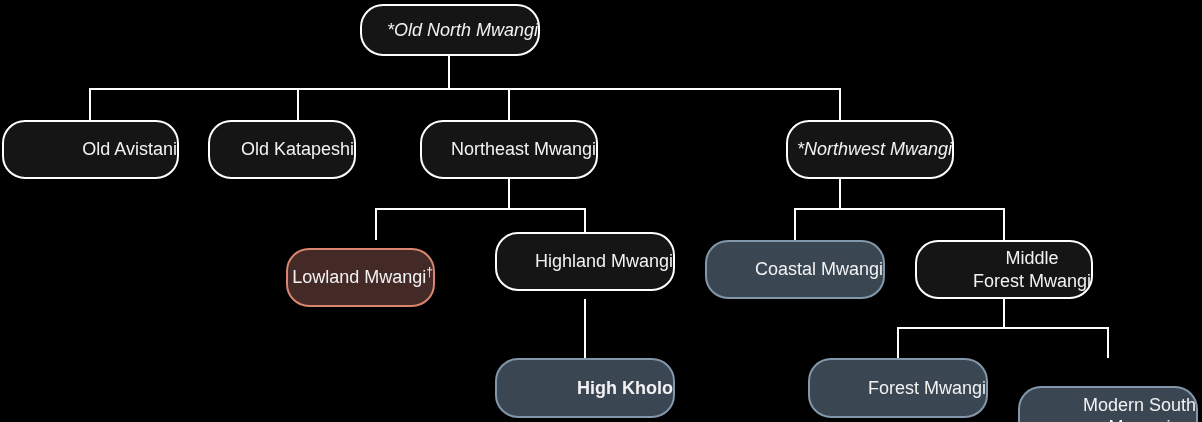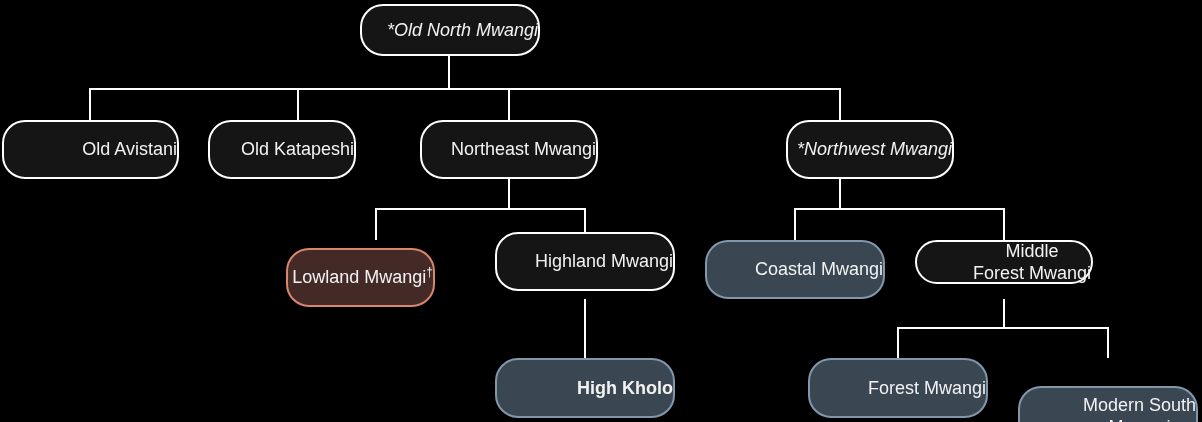--- a/index.html
+++ b/index.html
@@ -45,21 +45,21 @@
   }
   
   .n-root        { left: 360px;  top: 4px;   width: 180px; height: 52px; }
   .n-avistani    { left: 2px;    top: 120px; width: 177px; height: 59px; }
   .n-katapeshi   { left: 208px;  top: 120px; width: 148px; height: 59px; }
   .n-northeast   { left: 420px;  top: 120px; width: 178px; height: 59px; padding-left: 12px; }
   .n-northwest   { left: 750px;  top: 120px; width: 168px; height: 59px; margin-left: 36px; }
   .n-lowland     { left: 286px;  top: 248px; width: 149px; height: 59px; }
   .n-highland    { left: 495px;  top: 232px; width: 180px; height: 59px; }
   .n-coastal     { left: 705px;  top: 240px; width: 180px; height: 59px; }
-  .n-middleforest{ left: 915px;  top: 240px; width: 178px; height: 44px; }
+  .n-middleforest{ left: 915px;  top: 240px; width: 178px; height: 59px; }
   .n-highkholo   { left: 495px;  top: 358px; width: 180px; height: 60px; }
   .n-forest      { left: 808px;  top: 358px; width: 180px; height: 60px; }
   .n-modernsouth { left: 1018px; top: 358px; width: 180px; height: 60px; margin-top: 28px; }
   .line2 { display: block; }
 </style>
 </head>
 <body>
 
 <div class="canvas">
 

